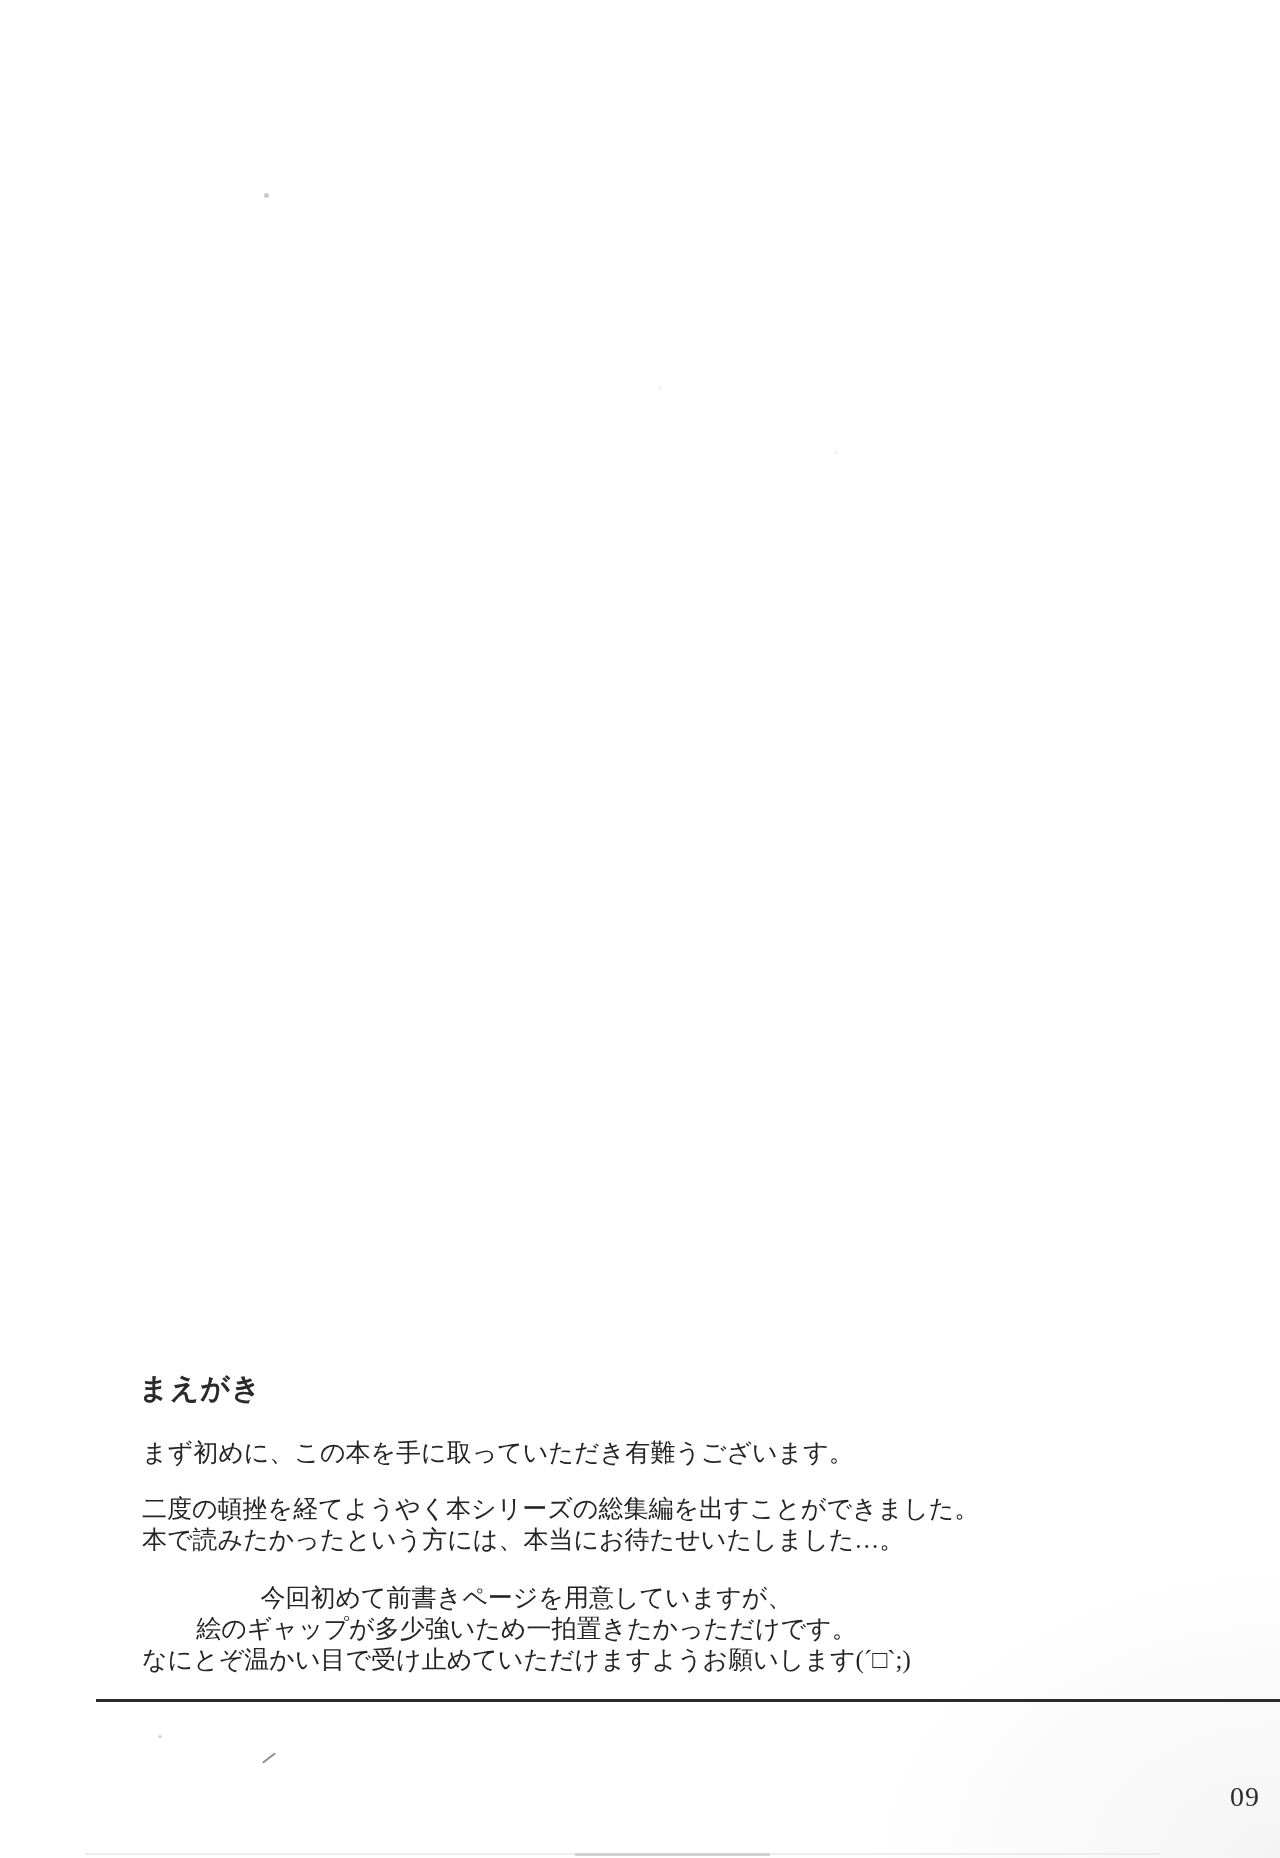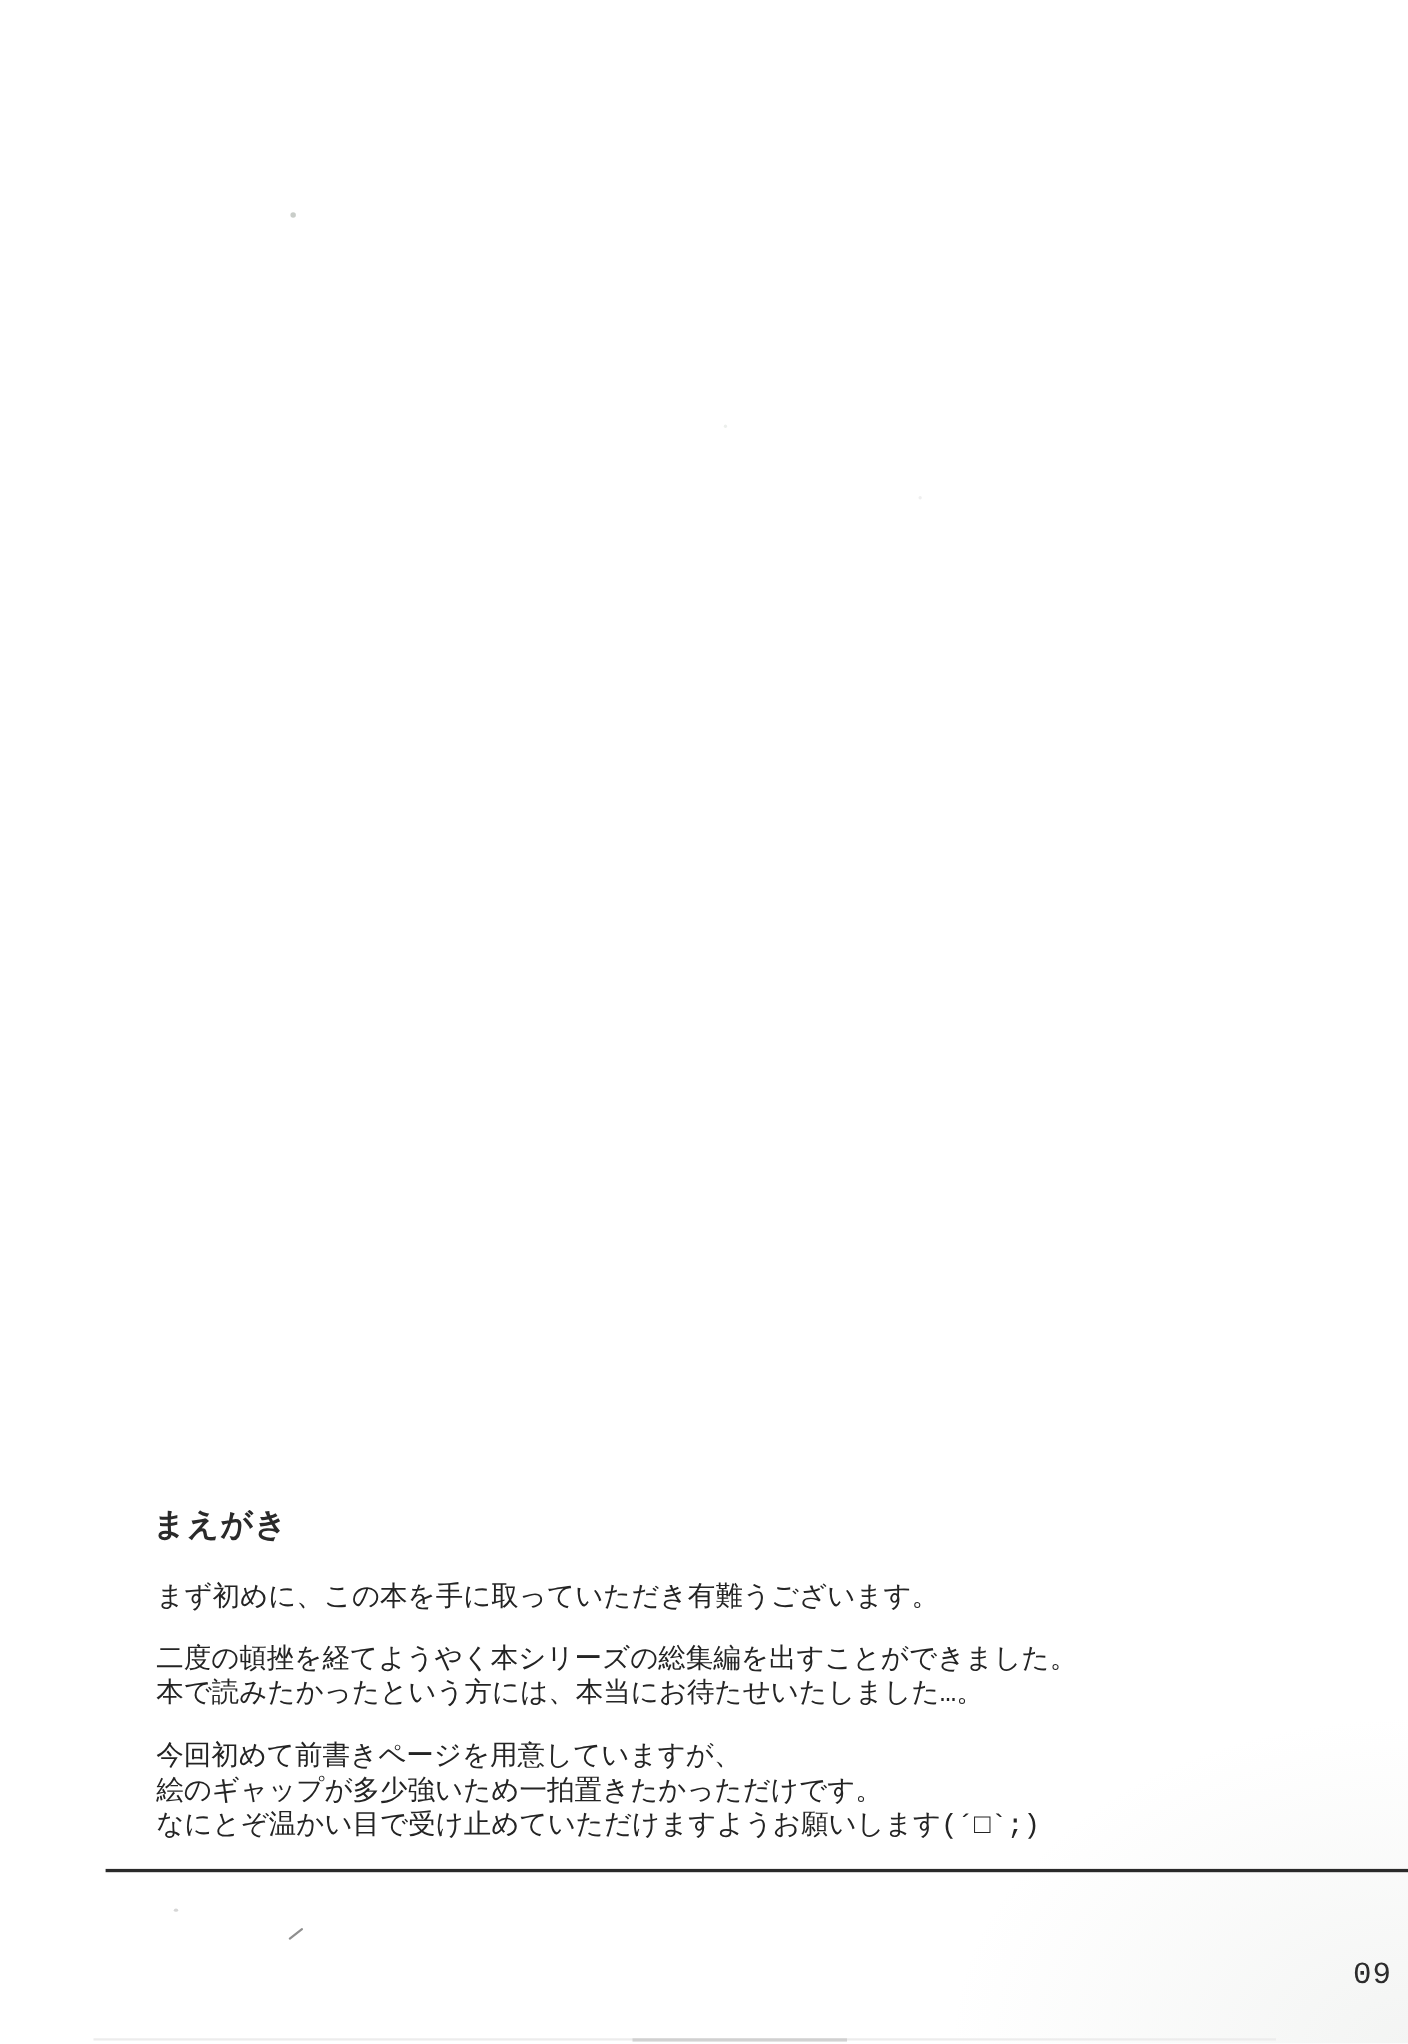--- a/index.html
+++ b/index.html
@@ -6,21 +6,21 @@
     margin: 0;
     padding: 0;
     background: #ffffff;
   }
   .page {
     position: relative;
     width: 1280px;
     height: 1858px;
     background: #ffffff;
     overflow: hidden;
-    font-family: Liberation Mono, monospace;
+    font-family: Liberation Serif, serif;
     color: #242424;
   }
   .corner-tint {
     position: absolute;
     right: 0;
     bottom: 0;
     width: 420px;
     height: 300px;
     background: radial-gradient(ellipse at 100% 100%, rgba(196,202,196,0.20), rgba(196,202,196,0.0) 70%);
     pointer-events: none;
@@ -42,21 +42,21 @@
     left: 142px;
     font-size: 25px;
     line-height: 31px;
     font-weight: 500;
     letter-spacing: 0px;
     color: #242424;
     white-space: nowrap;
   }
   .para-1 { top: 1437px; }
   .para-2 { top: 1493px; }
-  .para-3 { top: 1582px; }
+  .para-3 { top: 1582px; text-align: center; }
   .rule {
     position: absolute;
     left: 96px;
     top: 1699px;
     width: 1184px;
     height: 3px;
     background: #2a2a2a;
   }
   .pagenum {
     position: absolute;

